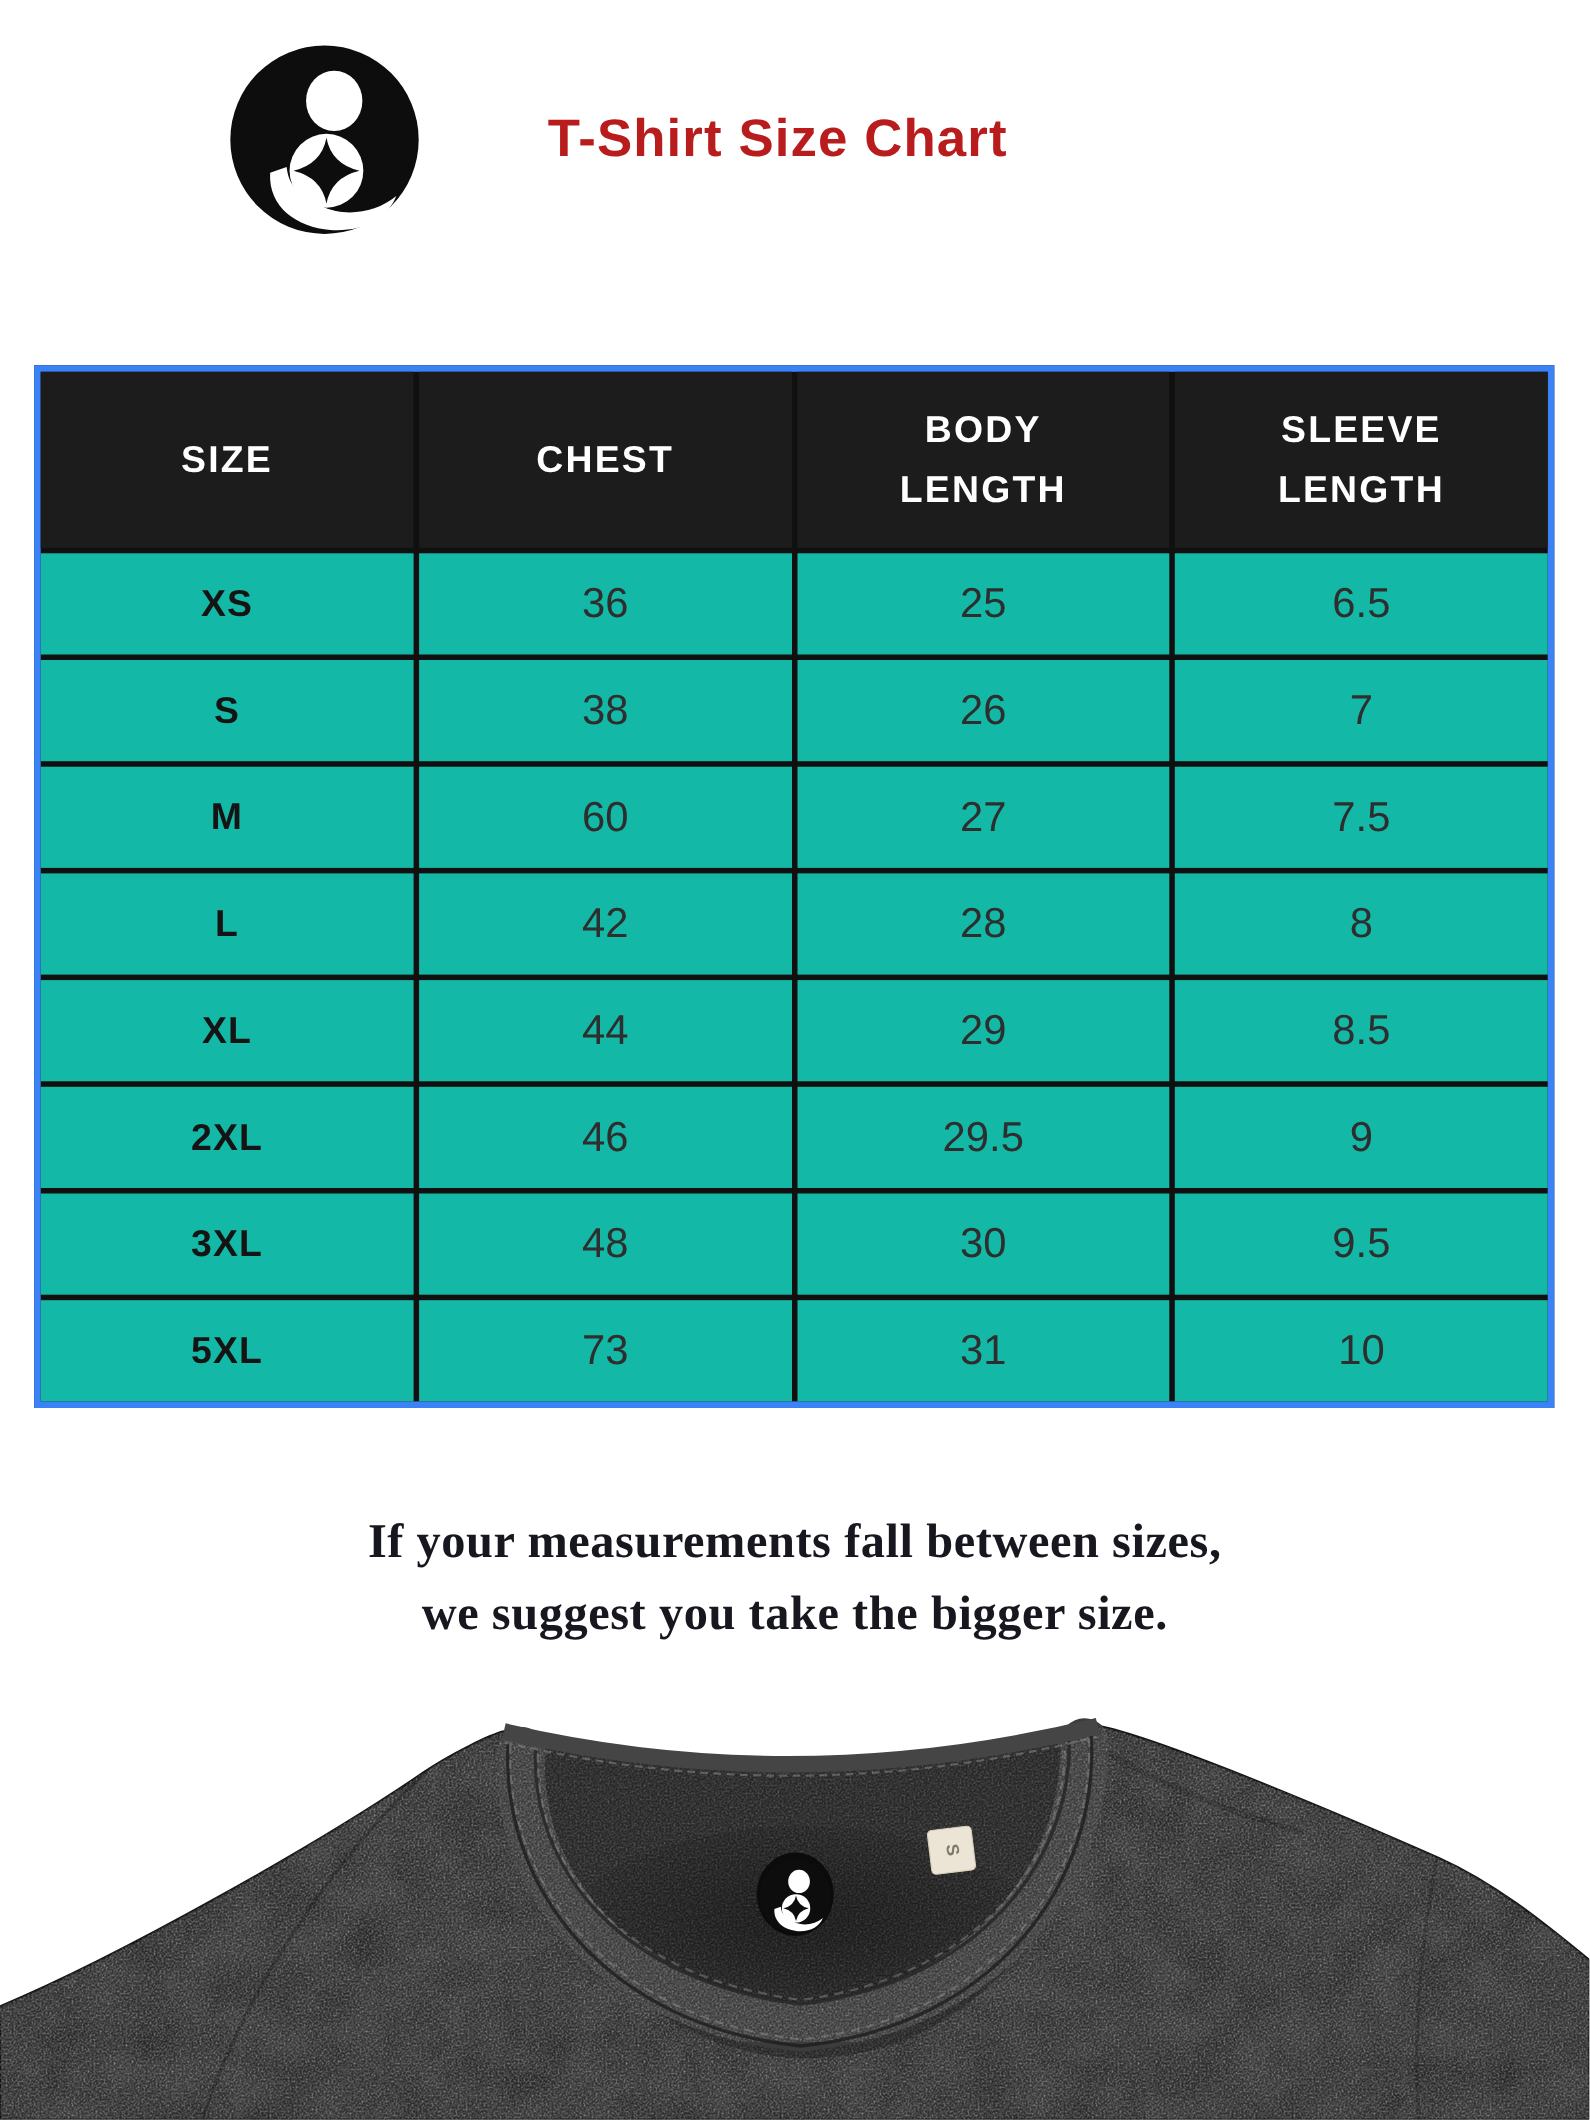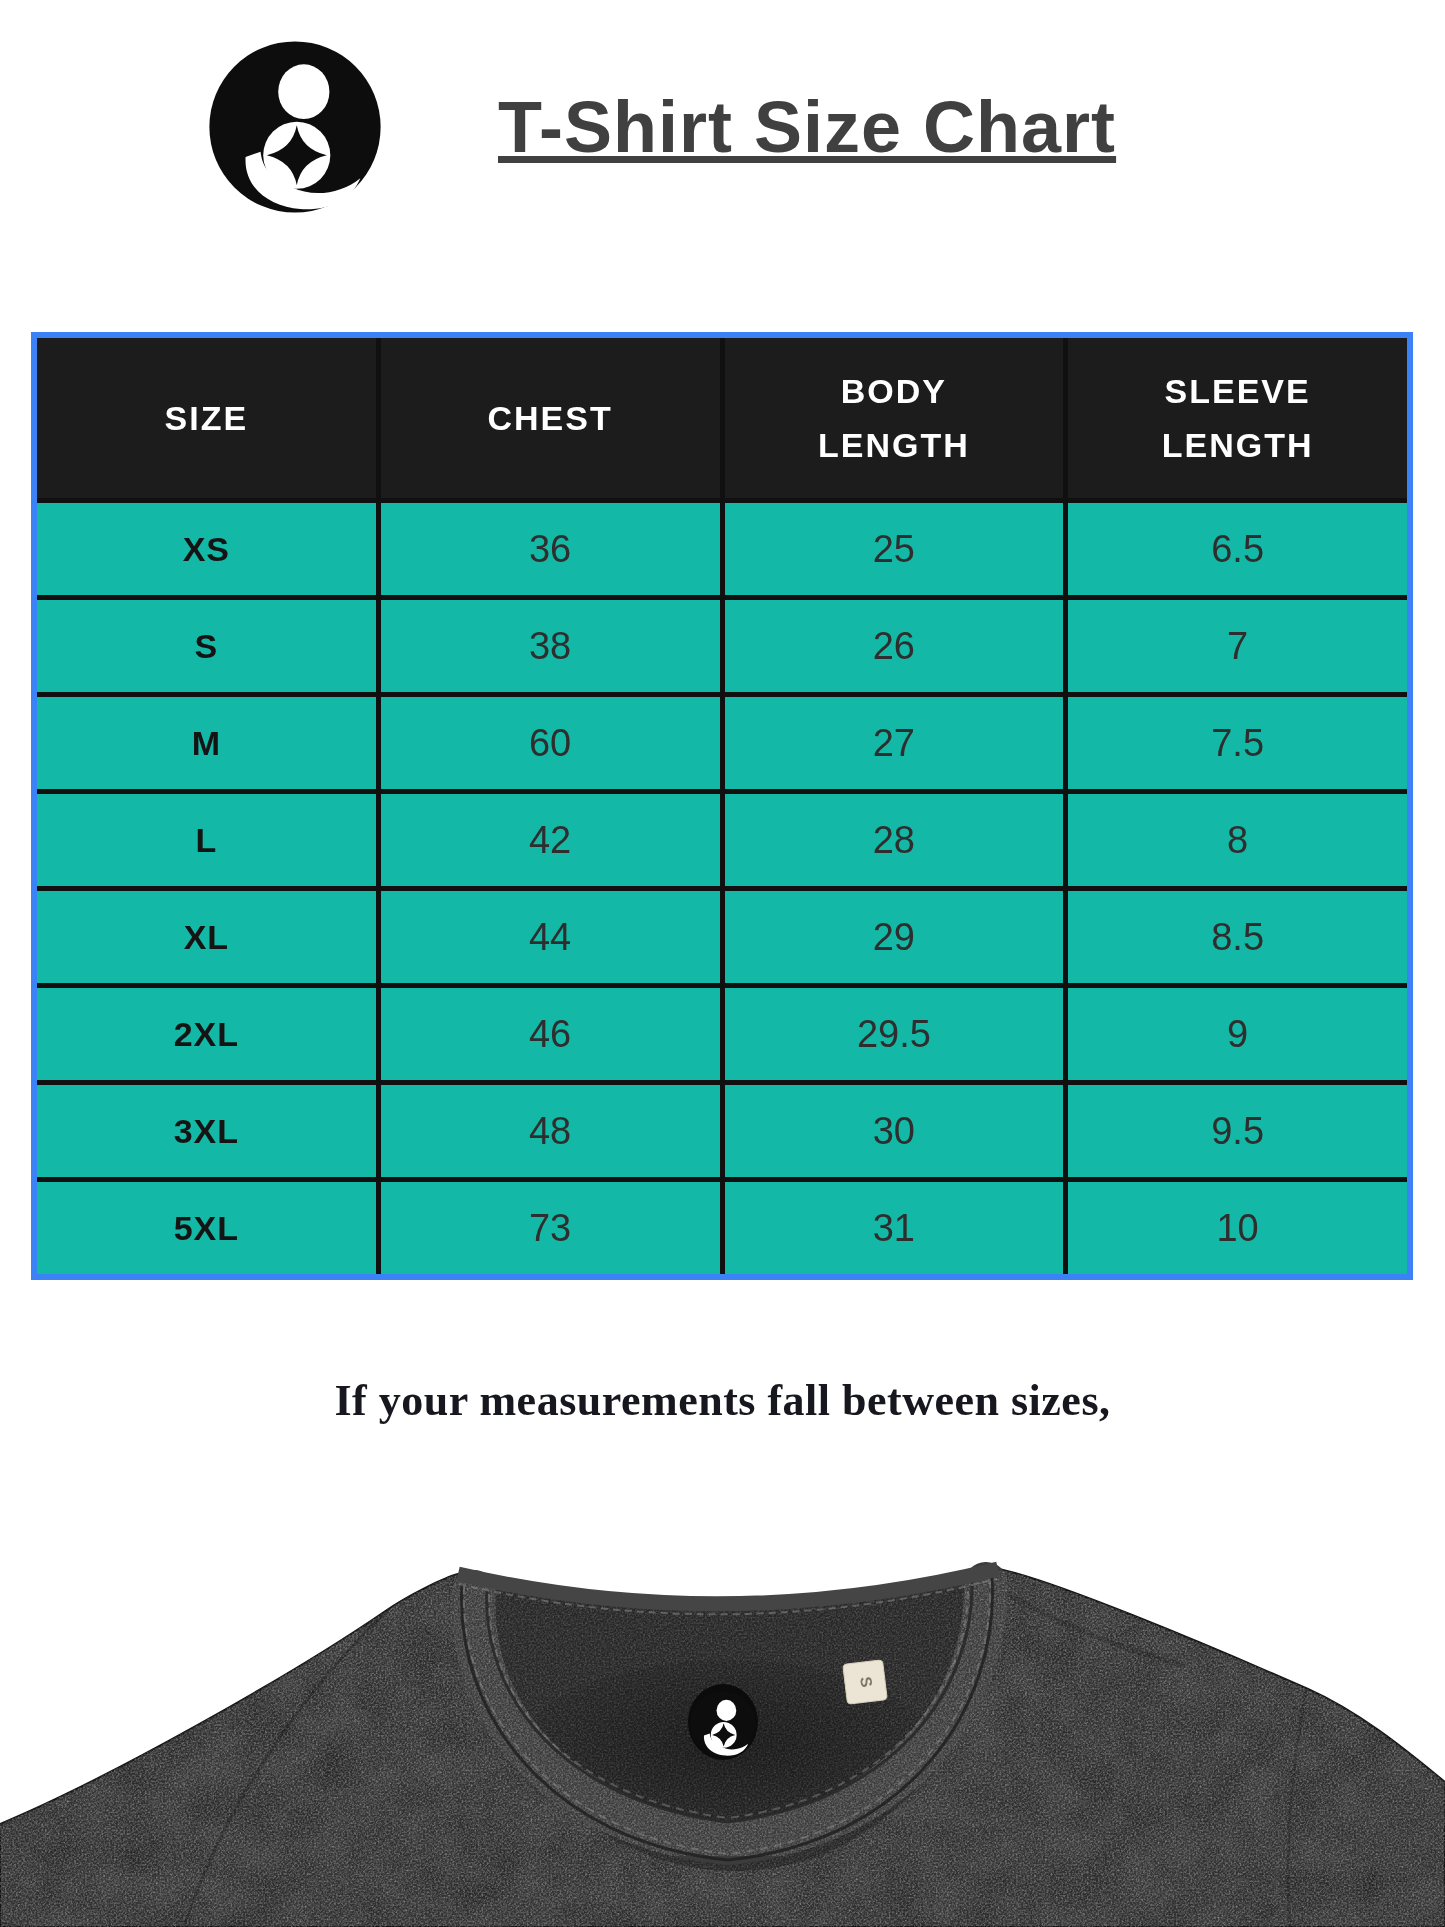--- a/index.html
+++ b/index.html
@@ -6,22 +6,22 @@
   body{
     width:1445px;height:1927px;position:relative;overflow:hidden;
     background:#ffffff;font-family:"Liberation Sans",sans-serif;
   }
   .contents{display:contents;}
 
   
   .logo{position:absolute;left:204px;top:36px;width:182px;height:182px;}
   .title{
     position:absolute;left:498px;top:84px;width:760px;
-    font-size:72px;font-weight:bold;color:#404040;letter-spacing:1px;
-    line-height:86px;white-space:nowrap;text-decoration:underline;
+    font-size:48px;font-weight:bold;color:#b91c1c;letter-spacing:1px;
+    line-height:86px;white-space:nowrap;
   }
 
   
   .size-table{
     position:absolute;left:31px;top:332px;width:1382px;height:948px;
     box-sizing:border-box;background:#101010;border:6px solid #3b82f6;
     display:grid;grid-template-columns:repeat(4,1fr);gap:5px;
   }
   .hcell{
     height:160px;background:#1c1c1c;color:#ffffff;
@@ -119,20 +119,21 @@
     
       <div class="cell size">5XL</div>
       <div class="cell">73</div>
       <div class="cell">31</div>
       <div class="cell">10</div>
     </div>
 </div>
 
 <div class="note">
   <div>If your measurements fall between sizes,</div>
+  <div>we suggest you take the bigger size.</div>
 </div>
 
 <svg class="shirt" viewBox="0 0 1445 377" aria-hidden="true">
   <defs>
     <filter id="speckle" x="-5%" y="-5%" width="110%" height="110%">
       <feTurbulence type="fractalNoise" baseFrequency="0.55" numOctaves="2" seed="7" result="t"></feTurbulence>
       <feColorMatrix in="t" type="matrix" values="0 0 0 0 0.85  0 0 0 0 0.85  0 0 0 0 0.85  0.9 0.9 0.9 0 -1.15" result="sp"></feColorMatrix>
       <feComposite in="sp" in2="SourceAlpha" operator="in"></feComposite>
     </filter>
     <filter id="mottle" x="-5%" y="-5%" width="110%" height="110%">

